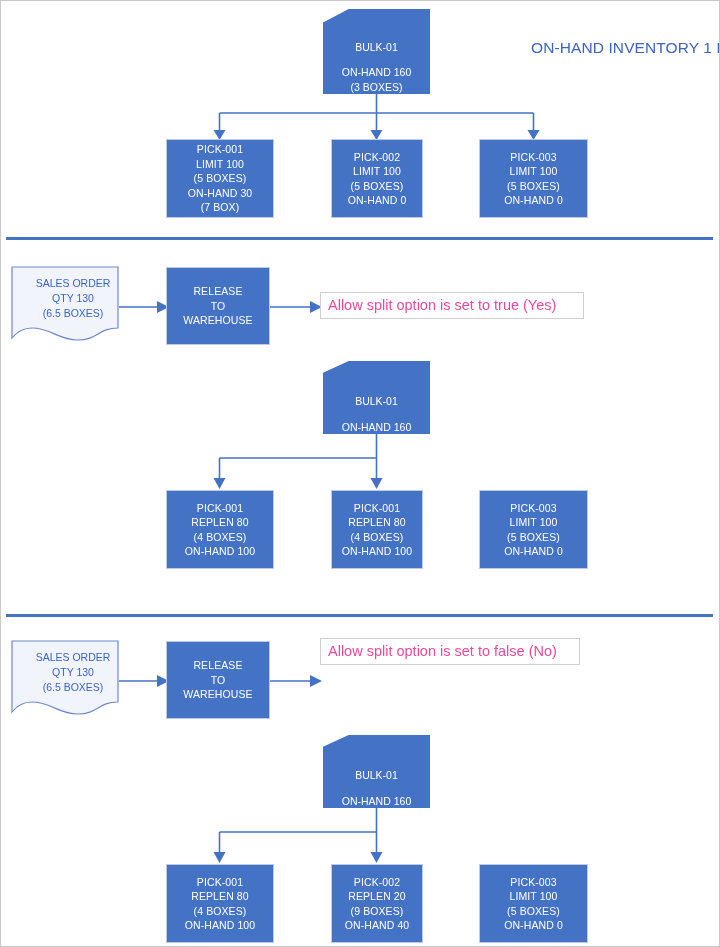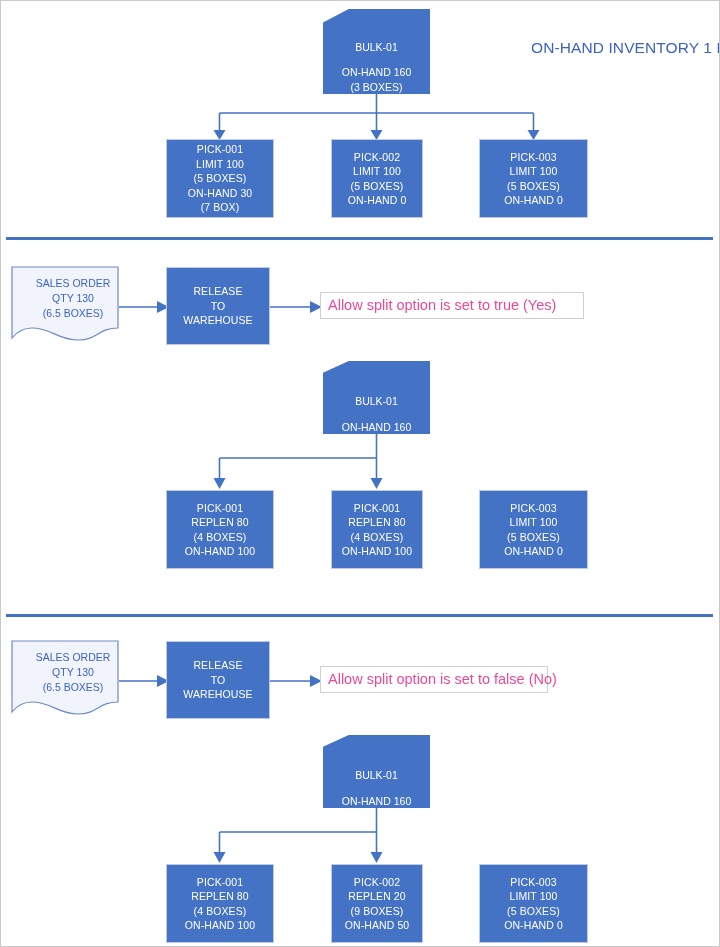--- a/index.html
+++ b/index.html
@@ -249,21 +249,21 @@
     <span class="ln">RELEASE</span>
     <span class="ln">TO</span>
     <span class="ln">WAREHOUSE</span>
   </div>
 
   <svg class="conn" style="left:269px;top:669px;width:52px;height:22px;">
     <line x1="0" y1="11" x2="40" y2="11" stroke="#4472C4" stroke-width="1.6"></line>
     <polygon points="40,5 52,11 40,17" fill="#4472C4"></polygon>
   </svg>
 
-  <div class="abs note" style="left:319px;top:665px;width:228px;height:27px;">
+  <div class="abs note" style="left:319px;top:637px;width:260px;height:27px;">
     <span>Allow split option is set to false (No)</span>
   </div>
 
   <div class="abs bulk" style="left:322px;top:734px;width:107px;height:73px;">
     <span class="ln">BULK-01</span>
     <span class="gap"></span>
     <span class="ln">ON-HAND 160</span>
   </div>
 
   <svg class="conn" style="left:0;top:714px;width:720px;height:160px;">
@@ -283,21 +283,21 @@
     <span class="ln">PICK-001</span>
     <span class="ln">REPLEN 80</span>
     <span class="ln">(4 BOXES)</span>
     <span class="ln">ON-HAND 100</span>
   </div>
 
   <div class="abs box" style="left:330px;top:863px;width:92px;height:79px;">
     <span class="ln">PICK-002</span>
     <span class="ln">REPLEN 20</span>
     <span class="ln">(9 BOXES)</span>
-    <span class="ln">ON-HAND 50</span>
+    <span class="ln">ON-HAND 40</span>
   </div>
 
   <div class="abs box" style="left:478px;top:863px;width:109px;height:79px;">
     <span class="ln">PICK-003</span>
     <span class="ln">LIMIT 100</span>
     <span class="ln">(5 BOXES)</span>
     <span class="ln">ON-HAND 0</span>
   </div>
 
 </div>

